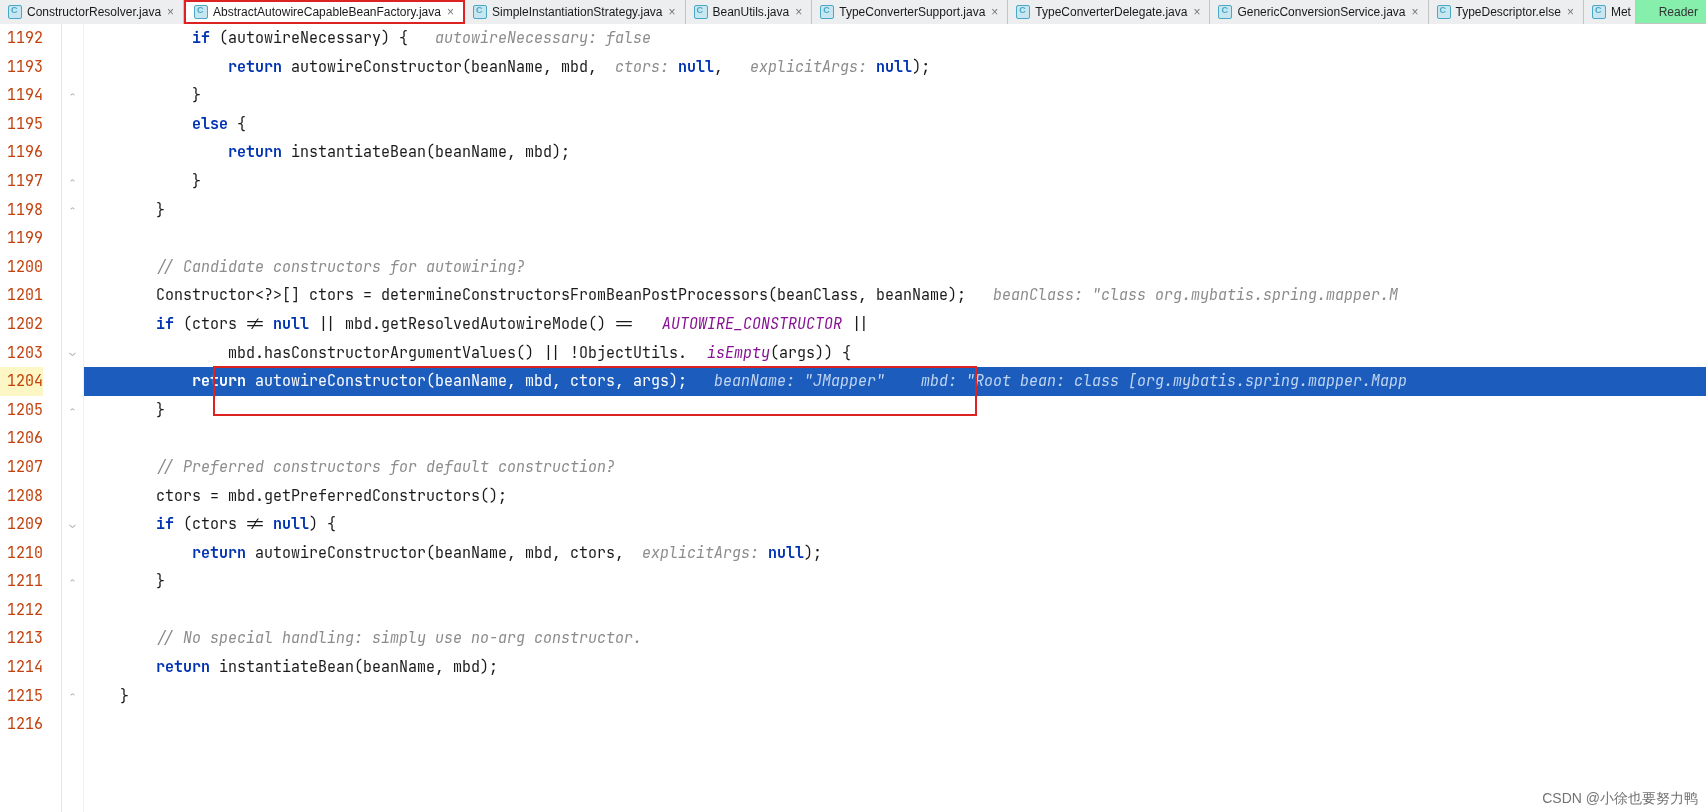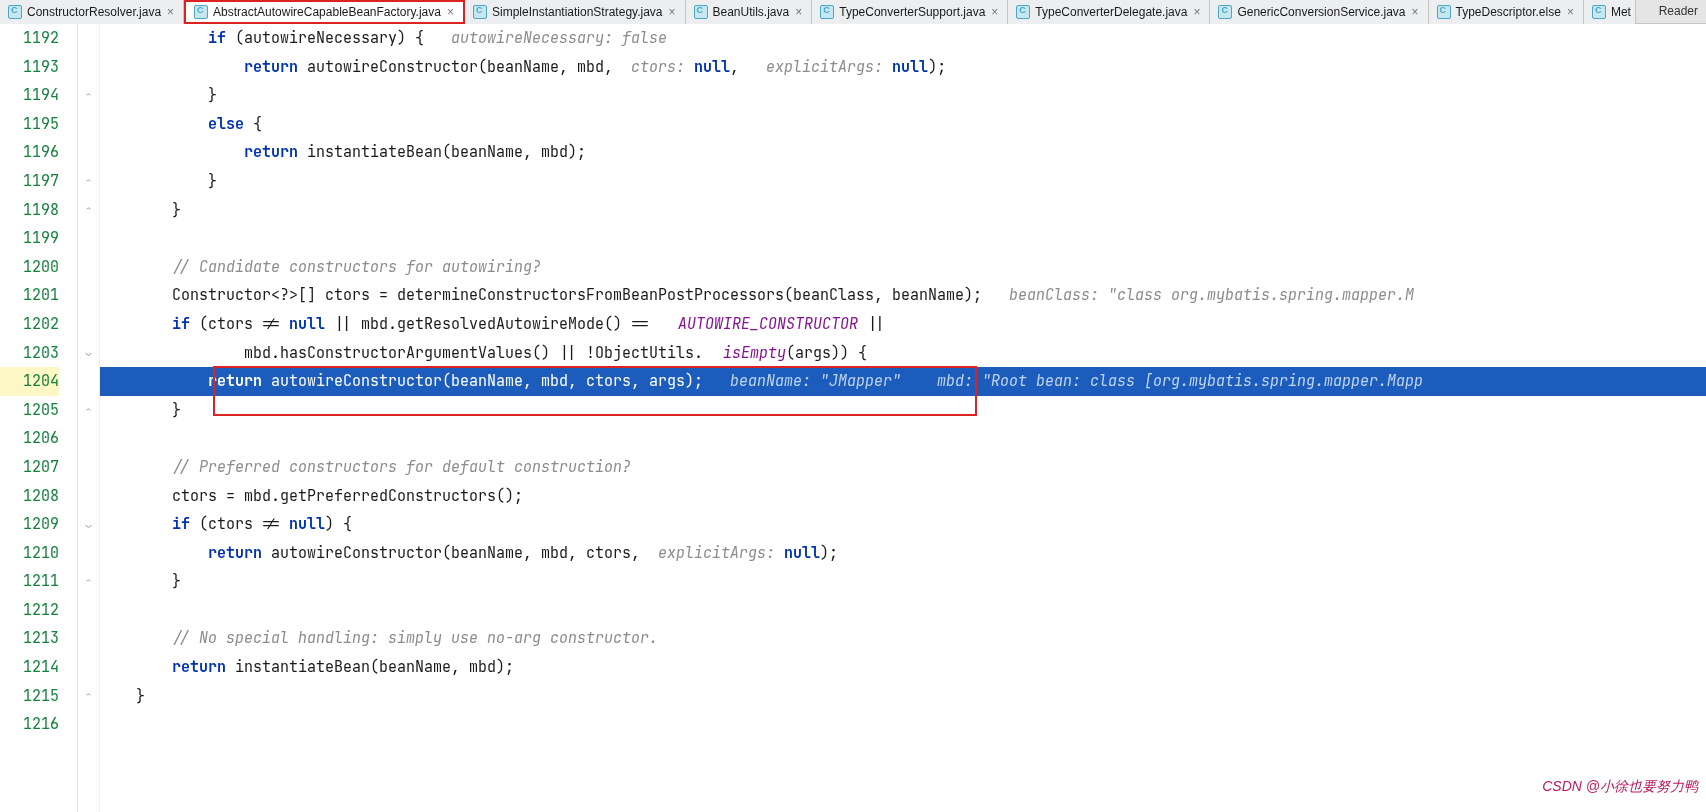--- a/index.html
+++ b/index.html
@@ -1,32 +1,32 @@
 <!DOCTYPE html>
 <html><head>
 <meta charset="utf-8">
 <style>
 * { margin:0; padding:0; box-sizing:border-box; }
 body { font-family:"Segoe UI",Arial,sans-serif; font-size:12px; background:#fff; overflow:hidden; width:1706px; height:812px; position:relative; }
 
 
-.tabs { display:flex; height:24px; background:#e5e5e5; border-bottom:1px solid #c4c4c4; }
+.tabs { display:flex; height:24px; background:#86efac; border-bottom:1px solid #c4c4c4;align-items:center; }
 .tab { display:flex; align-items:center; height:24px; padding:0 4px 0 8px; border-right:1px solid #c4c4c4; background:#eceef0; cursor:pointer; white-space:nowrap; }
 .tab.active { background:#fff; border-top:1px solid #c4c4c4; }
 .tab.highlighted { background:#fff; border:2px solid #d22; position:relative; z-index:2; }
 .tab .icon { width:14px; height:14px; margin-right:5px; border-radius:2px; }
 .icon.class-icon { background:#c6e6f0; border:1px solid #4aa7c6; position:relative; }
 .icon.class-icon::after { content:"C"; color:#4aa7c6; font-size:9px; font-weight:bold; position:absolute; left:2px; top:-1px; }
 .tab .label { font-size:12px; color:#1a1a1a; }
 .tab .close { width:12px; font-size:12px; color:#777; margin-left:6px; }
 .reader { margin-left:auto; padding:4px 8px; color:#333; }
 
 
 .editor { display:flex; height:788px; font-family:"JetBrains Mono","Consolas",monospace; font-size:15px; position:relative; }
-.gutter { width:78px; background:#fff; border-right:1px solid #e4e4e4; text-align:right; padding-right:18px; color:#15803d; user-select:none; }
+.gutter { width:62px; background:#fff; border-right:1px solid #e4e4e4; text-align:right; padding-right:18px; color:#c2410c; user-select:none; }
 .fold-col { width:22px; background:#fff; border-right:1px solid #f0f0f0; }
 .code-area { flex:1; background:#fff; overflow:hidden; position:relative; }
 .line { height:28.6px; line-height:28.6px; white-space:pre; position:relative; }
 .code-line { padding-left:0; color:#1a1a1a; }
 .ln { height:28.6px; line-height:28.6px; }
 
 .kw { color:#0033b3; font-weight:bold; }
 .cmt { color:#8c8c8c; font-style:italic; }
 .hint { color:#8c8c8c; font-style:italic; }
 .static { color:#871094; font-style:italic;margin-left:20px; }
@@ -37,21 +37,21 @@
 .line.current .hint { color:#c0d5f0; }
 .line.current .und { text-decoration-color:#fff; }
 .bp-gutter { background:#fdf6c5; }
 
 
 .fold { height:28.6px; display:flex; align-items:center; justify-content:center; color:#a8a8a8; font-size:10px; }
 
 
 .red-box { position:absolute; border:2px solid #d22; left:213px; top:366px; width:764px; height:50px; pointer-events:none; }
 
-.watermark { position:absolute; right:8px; bottom:16px; color:#be185d; font-size:14px;font-style:italic; }
+.watermark { position:absolute; right:8px; bottom:4px; color:#737373; font-size:14px; }
 </style>
 </head>
 <body>
 
 <div class="tabs">
   <div class="tab">
       <span class="icon class-icon"></span>
       <span class="label">ConstructorResolver.java</span>
       <span class="close">×</span>
     </div>

